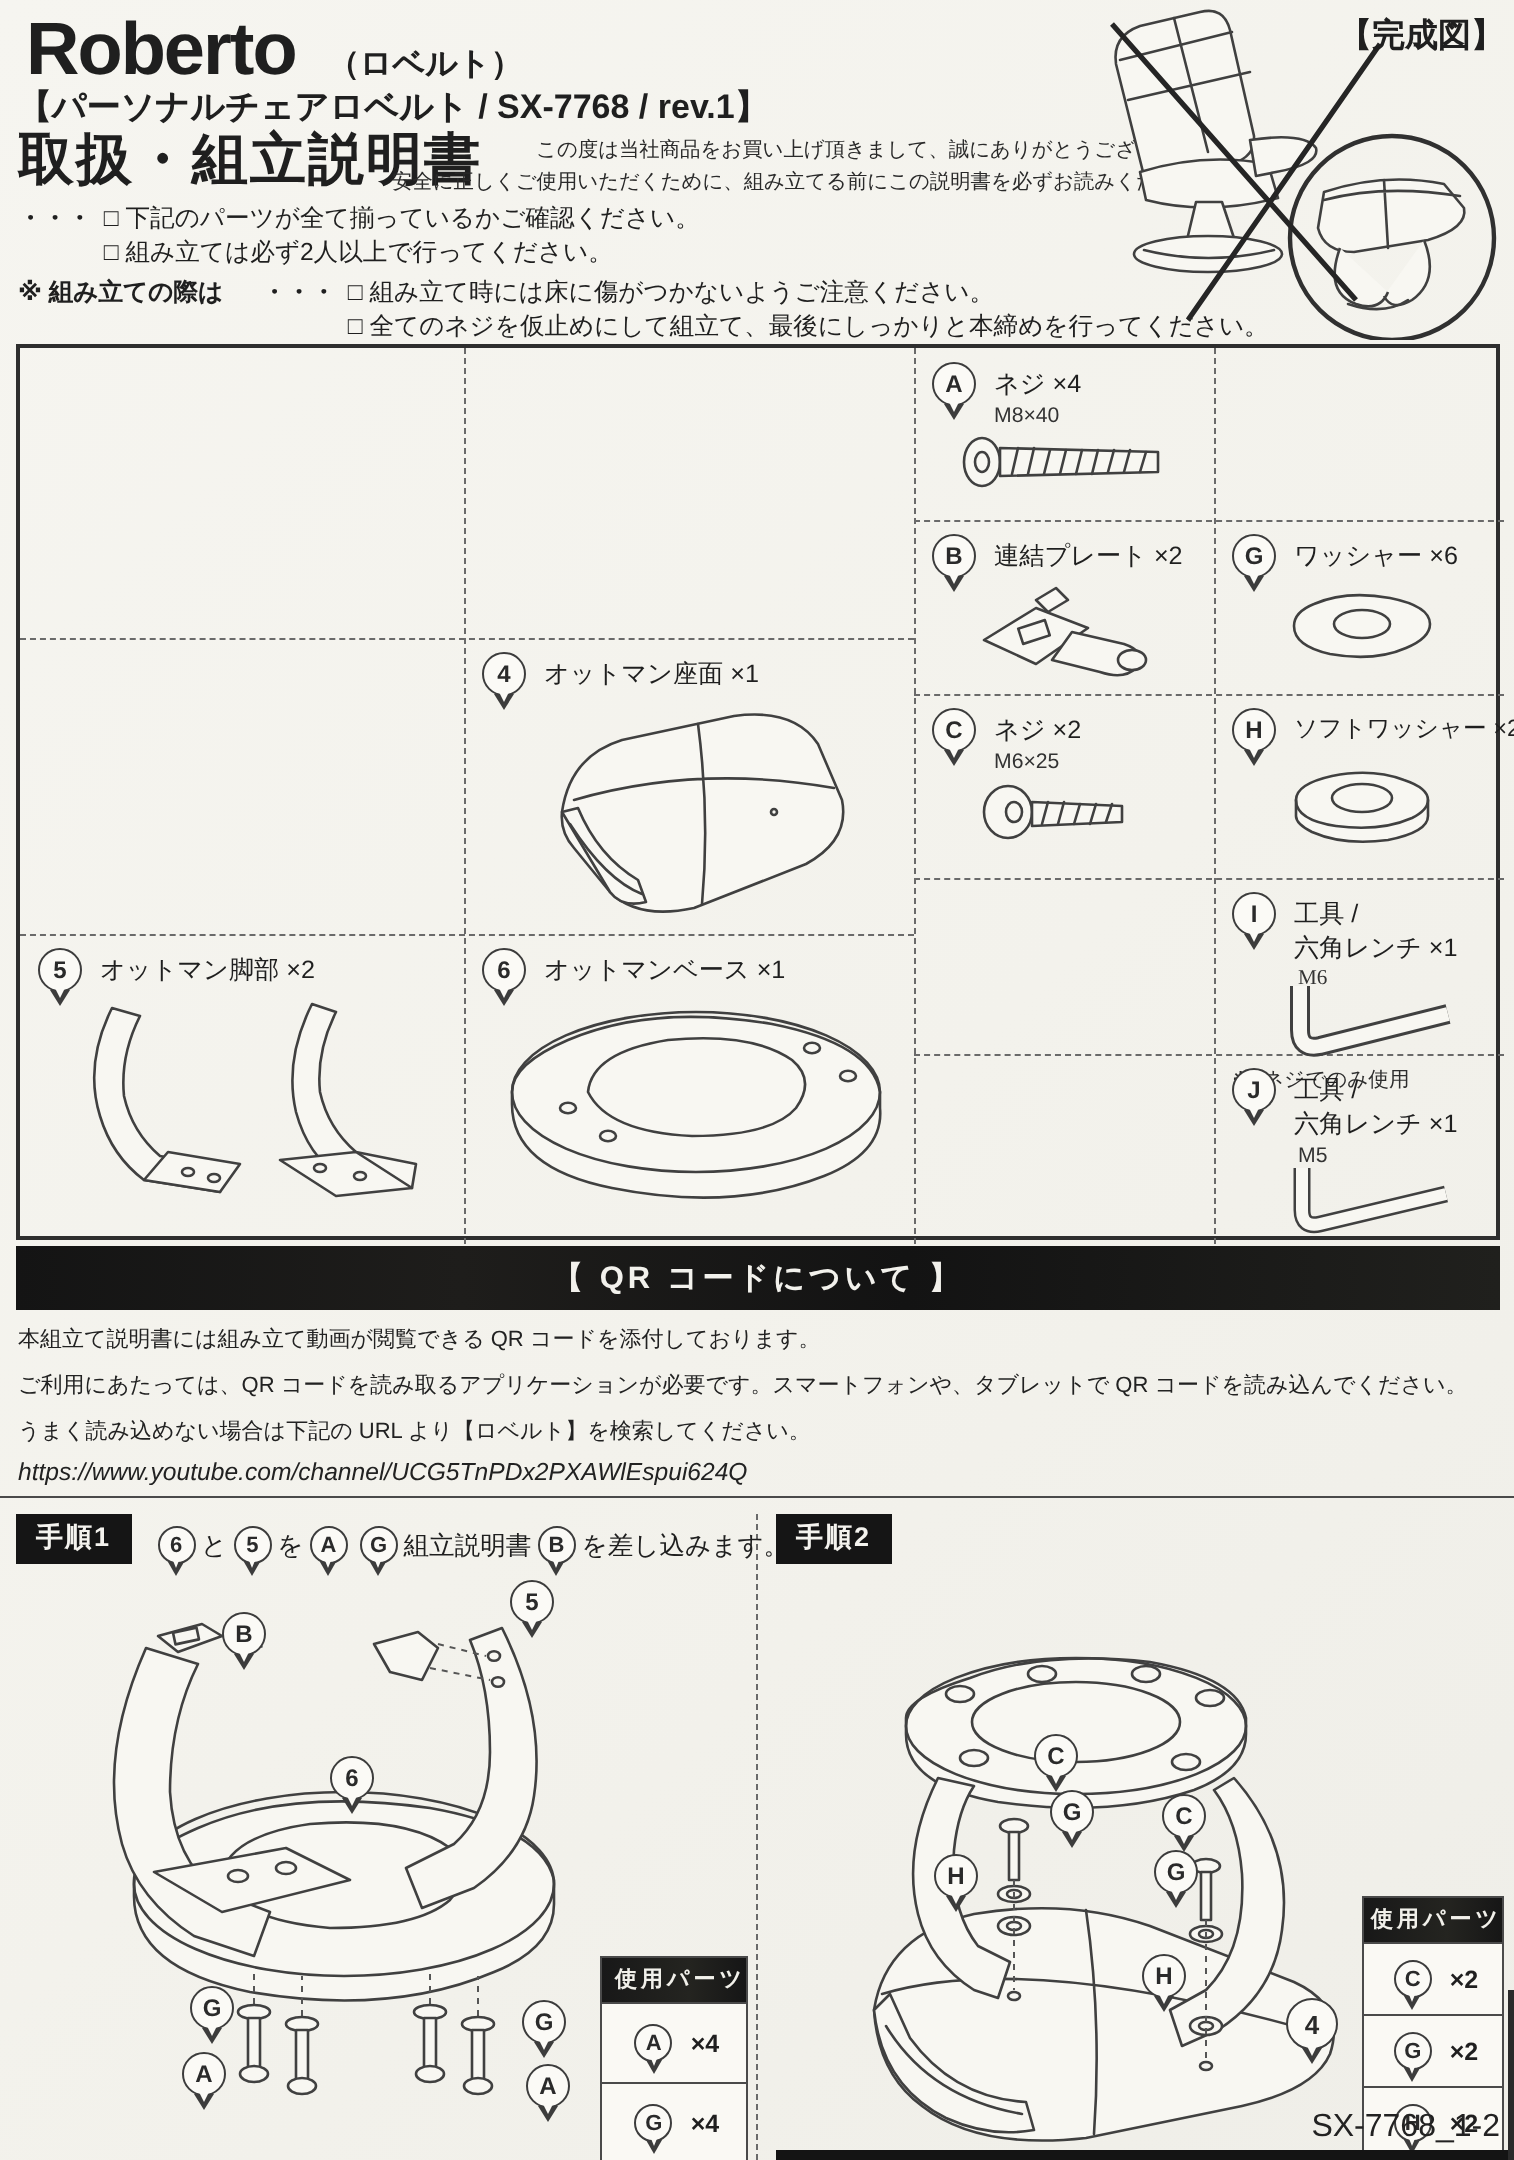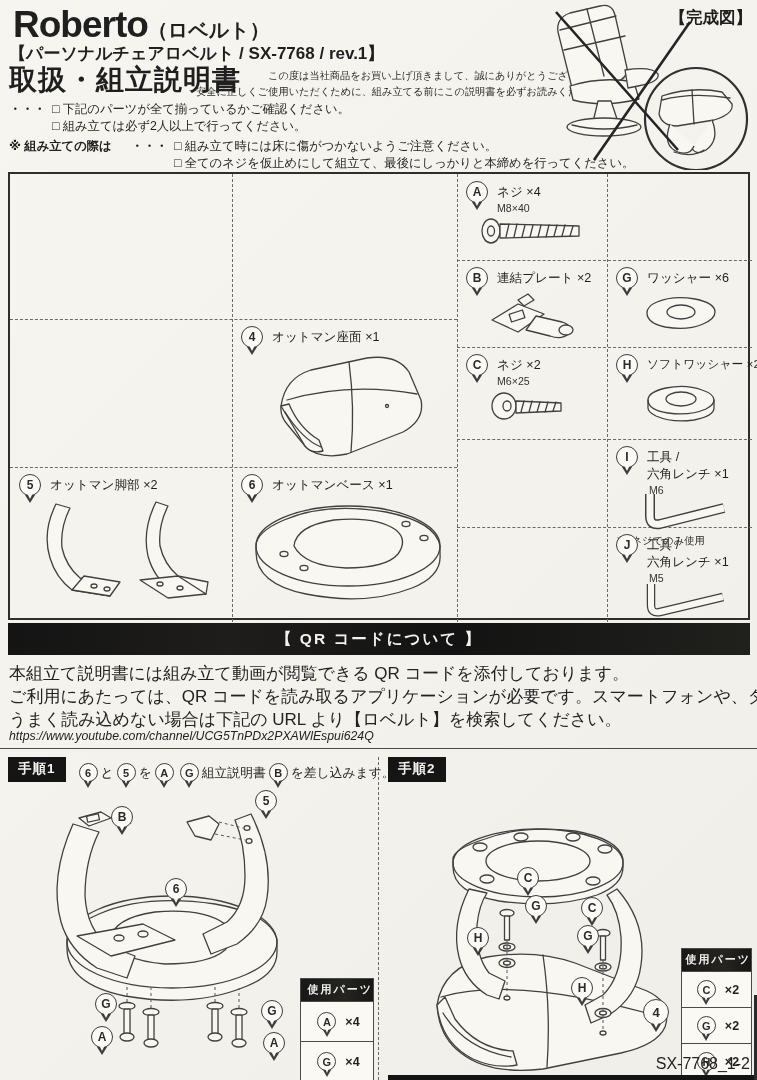--- a/index.html
+++ b/index.html
@@ -33,21 +33,21 @@
   }
   .pin.sm { width:19px; height:19px; font-size:11px; margin:0 3px; }
   .pin.sm::before { bottom:-7px; border-width:4px; border-top-width:7px; }
   .pin.sm::after  { bottom:-3px; border-width:2.8px; border-top-width:5px; }
   .pin.abs { position:absolute; }
   .pin.lg { width:26px; height:26px; font-size:13px; }
 
   
   .hdr-product { position:absolute; left:13px; top:4px; white-space:nowrap; }
   .hdr-product .en { font-size:37px; font-weight:bold; letter-spacing:-1px; }
-  .hdr-product .kana { font-size:20px; font-weight:bold; margin-left:0; }
+  .hdr-product .kana { font-size:16px; font-weight:bold; margin-left:16px; }
   .hdr-model { position:absolute; left:9px; top:42px; font-size:17px; font-weight:bold; }
   .hdr-doctitle { position:absolute; left:9px; top:61px; font-size:28px; font-weight:bold; letter-spacing:1px; }
   .hdr-greeting { position:absolute; left:196px; top:68px; font-size:10.2px; line-height:1.55; color:#2a2a2a;text-align:right; }
 
   .precaution { position:absolute; left:9px; display:flex; font-size:12.3px; line-height:1.42; }
   .precaution .lead { font-weight:bold; white-space:nowrap; width:122px; }
   .precaution .dots { white-space:nowrap; margin-right:6px; font-weight:bold; }
   .precaution .items div { white-space:nowrap; }
 
   
@@ -67,21 +67,21 @@
   .pcell .part-art { display:flex; justify-content:center; }
   .pcell .pnote { font-size:10.3px; color:#2d2d2d; }
 
   
   .qr-banner {
     position:absolute; left:8px; top:623px; width:742px; height:32px;
     background:linear-gradient(90deg,#141414,#1e1d1b 30%,#131313 60%,#20201d);
     color:#f2f1ec; display:flex; align-items:center; justify-content:center;
     font-size:15.5px; font-weight:bold; letter-spacing:2px;
   }
-  .qr-line { position:absolute; left:9px; font-size:17px; white-space:nowrap; color:#222; }
+  .qr-line { position:absolute; left:9px; font-size:11px; white-space:nowrap; color:#222; }
   .qr-url  { position:absolute; left:9px; font-size:12.3px; color:#222;font-style:italic; }
   .rule { position:absolute; left:0; width:757px; border-top:1.6px solid #4a4a4a; }
 
   
   .step-divider { position:absolute; left:378px; top:757px; height:323px; border-left:1.4px dashed #6a6a6a; }
   .step-head { position:absolute; display:flex; align-items:flex-start; gap:10px; }
   .step-badge {
     background:#151515; color:#f4f3ee; font-size:13.5px; font-weight:bold;
     padding:3px 10px 4px; letter-spacing:1px; flex:none;
   }
@@ -310,21 +310,21 @@
     </div>
 
     <div class="pcell" style="left:597px; top:265px; width:145px; height:88px;">
       <div class="phead">
         <span class="pin">I</span>
         <span>
           <div class="pname">工具 /</div>
           <div class="pname" style="padding-top:0;">六角レンチ ×1</div>
         </span>
       </div>
-      <div class="pspec" style="margin-left:33px;">M6</div>
+      <div class="pspec" style="margin-left:33px;font-family:Liberation Serif, serif;">M6</div>
       <div class="part-art" style="margin-top:-6px;">
         <svg width="110" height="44" viewBox="0 0 110 44">
           <path d="M24 4 V26 Q24 36 34 34 L98 18" fill="none" stroke="#404040" stroke-width="10" stroke-linejoin="round"></path>
           <path d="M24 4 V26 Q24 36 34 34 L98 18" fill="none" stroke="#f8f7f2" stroke-width="7" stroke-linejoin="round"></path>
         </svg>
       </div>
       <div class="pnote">※Eネジでのみ使用</div>
     </div>
 
     <div class="pcell" style="left:597px; top:353px; width:145px; height:95px;">

